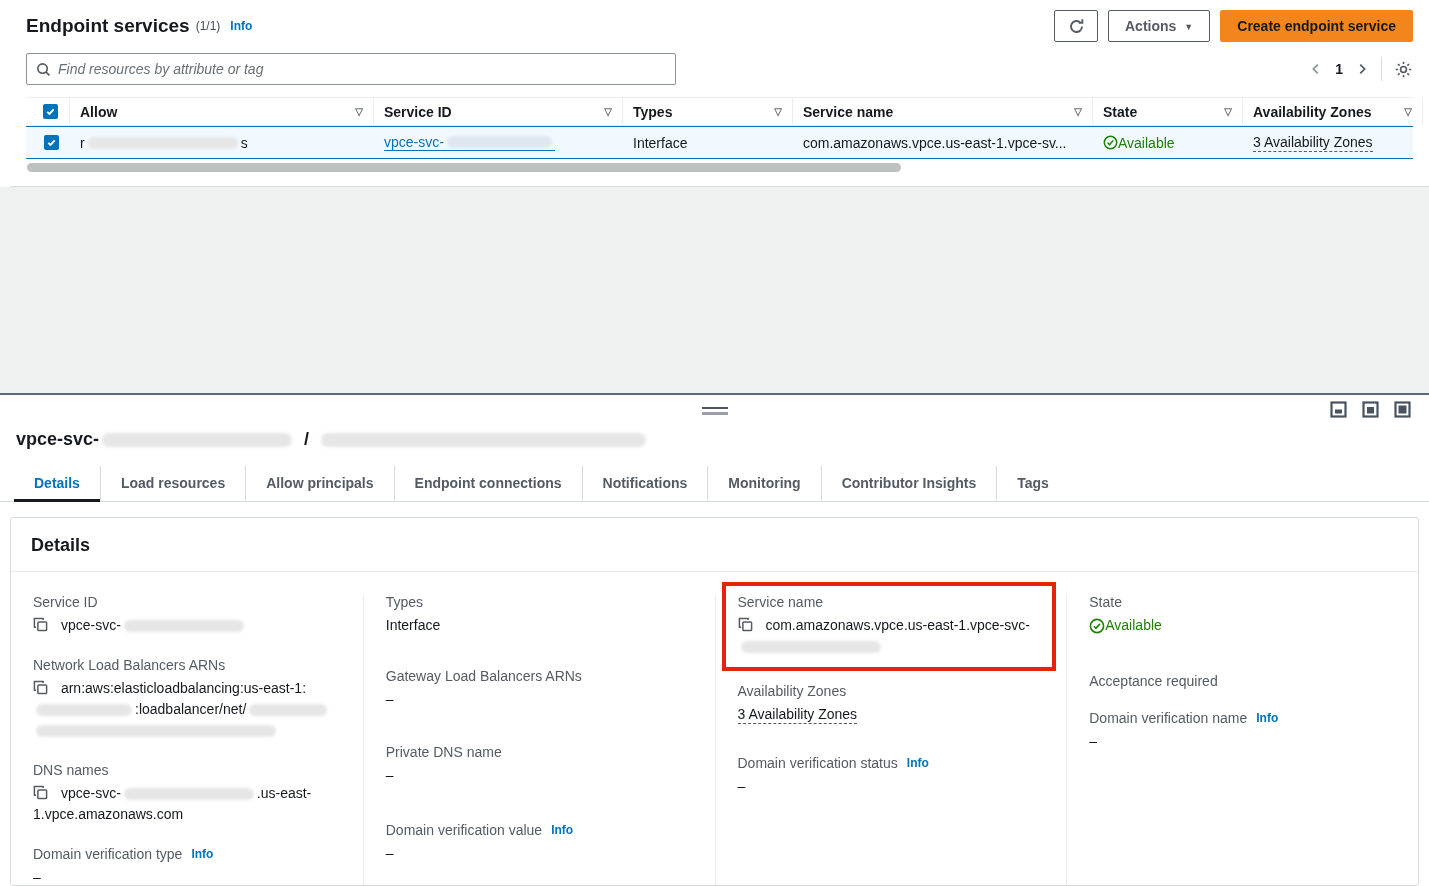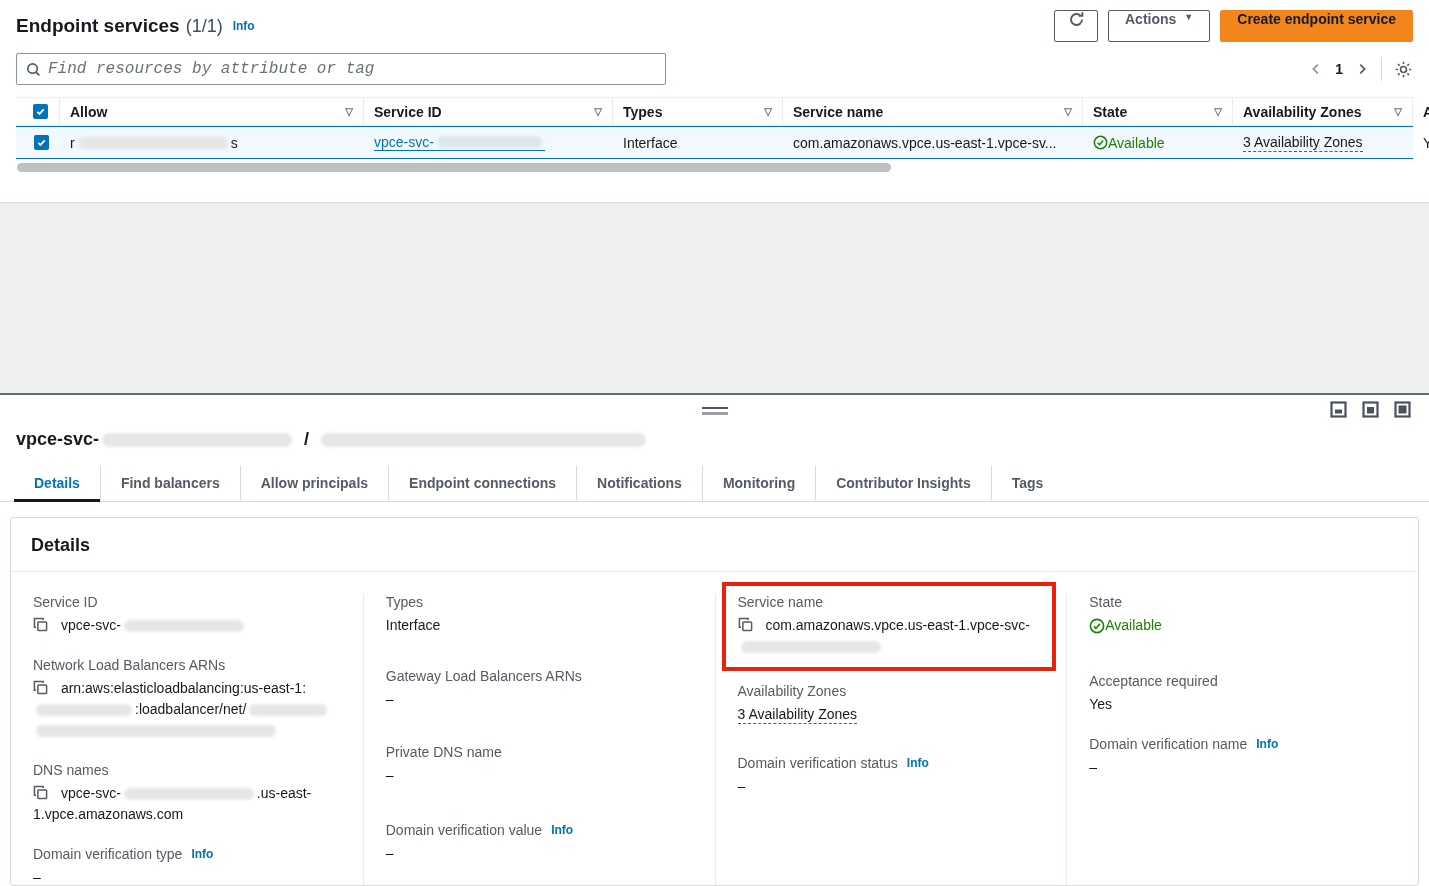--- a/index.html
+++ b/index.html
@@ -4,37 +4,37 @@
 <style>
   * { box-sizing: border-box; margin: 0; padding: 0; }
   html,body { width:1429px; height:886px; overflow:hidden; }
   body {
     font-family: "Liberation Sans", sans-serif;
     font-size: 14px; color:#16191f;
     display:flex; flex-direction:column;
     background:#fff;
   }
   
-  .top-card { background:#fff; padding:10px 16px 24px 16px; border-bottom:1px solid #d5dbdb; }
+  .top-card { background:#fff; padding:10px 16px 8px 16px; border-bottom:1px solid #d5dbdb;margin-left:10px; }
   .header-row { display:flex; align-items:center; }
   .page-title { font-size:19px; font-weight:700; }
-  .page-count { font-size:18px; font-weight:400; color:#414d5c; margin-left:6px; }
+  .page-count { font-size:12px; font-weight:400; color:#414d5c; margin-left:6px; }
   .info-link { color:#0073bb; font-size:12px; font-weight:700; margin-left:10px; cursor:pointer; text-decoration:none; }
   .header-actions { margin-left:auto; display:flex; gap:10px; align-items:center; }
   .btn { height:32px; border:1px solid #545b64; background:#fff; color:#545b64;
          font-weight:700; font-size:14px; padding:0 16px; border-radius:2px;
-         display:inline-flex; align-items:flex-start; gap:8px; cursor:pointer; font-family:inherit; }
+         display:inline-flex; align-items:center; gap:8px; cursor:pointer; font-family:inherit; }
   .btn-icon { width:44px; justify-content:center; padding:0; }
   .btn-primary { background:#f2861d; border:1px solid #f2861d; color:#16191f; }
   .caret { font-size:9px; position:relative; top:1px; }
   .search-row { display:flex; align-items:center; margin-top:11px; }
   .search-box { width:650px; height:32px; border:1px solid #879596; border-radius:2px;
                 display:flex; align-items:center; padding:0 9px; gap:7px; background:#fff; }
-  .search-box input { border:none; outline:none; flex:1; font-style:italic; font-size:16px;
-                      color:#16191f; font-family:Liberation Mono, monospace; background:transparent; }
+  .search-box input { border:none; outline:none; flex:1; font-style:italic; font-size:14px;
+                      color:#16191f; font-family:Liberation Sans, sans-serif; background:transparent; }
   .search-box input::placeholder { color:#687078; font-style:italic; }
   .pagination { margin-left:auto; display:flex; align-items:center; gap:12px; }
   .page-num { font-weight:700; font-size:14px; color:#16191f; }
   .chev { color:#879596; display:flex; cursor:pointer; }
   .chev.active { color:#545b64; }
   .vdiv { width:1px; height:24px; background:#d5dbdb; }
   .gear { color:#545b64; display:flex; cursor:pointer; }
   
   .tbl { margin-top:12px; }
   .tr { display:grid; grid-template-columns:44px 304px 249px 170px 300px 150px 180px minmax(0,1fr); }
@@ -253,21 +253,21 @@
   </div>
 
   <div class="panel-title">
     <span>vpce-svc-</span><span class="redact" style="width:190px"></span>
     <span style="margin:0 4px">/</span>
     <span class="redact" style="width:325px"></span>
   </div>
 
   <div class="tabs">
     <div class="tab active">Details</div>
-    <div class="tab">Find balancers</div>
+    <div class="tab">Load resources</div>
     <div class="tab">Allow principals</div>
     <div class="tab">Endpoint connections</div>
     <div class="tab">Notifications</div>
     <div class="tab">Monitoring</div>
     <div class="tab">Contributor Insights</div>
     <div class="tab">Tags</div>
   </div>
 
   <div class="details-card">
     <div class="card-header">Details</div>
@@ -377,21 +377,20 @@
                     <circle cx="8" cy="8" r="6.6" fill="none" stroke="#1d8102" stroke-width="1.6"></circle>
                     <path d="m4.9 8.3 2 2 4-4.4" fill="none" stroke="#1d8102" stroke-width="1.6"></path>
                   </svg>
               </span>
               <span>Available</span>
             </span>
           </div>
         </div>
         <div class="field" style="margin-top:33px">
           <div class="field-label">Acceptance required</div>
-          <div class="field-value">Yes</div>
         </div>
         <div class="field" style="">
           <div class="field-label">
             <span>Domain verification name</span>
             <a class="info-link" style="margin-left:0">Info</a>
           </div>
           <div class="field-value empty-val">–</div>
         </div>
       </div>
     </div>

